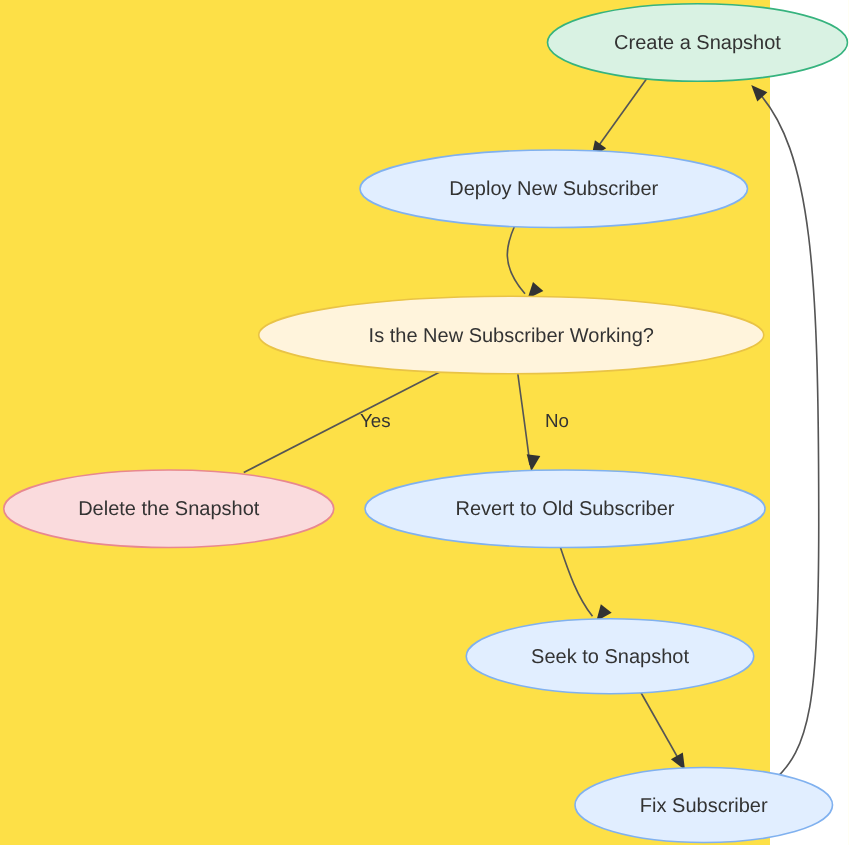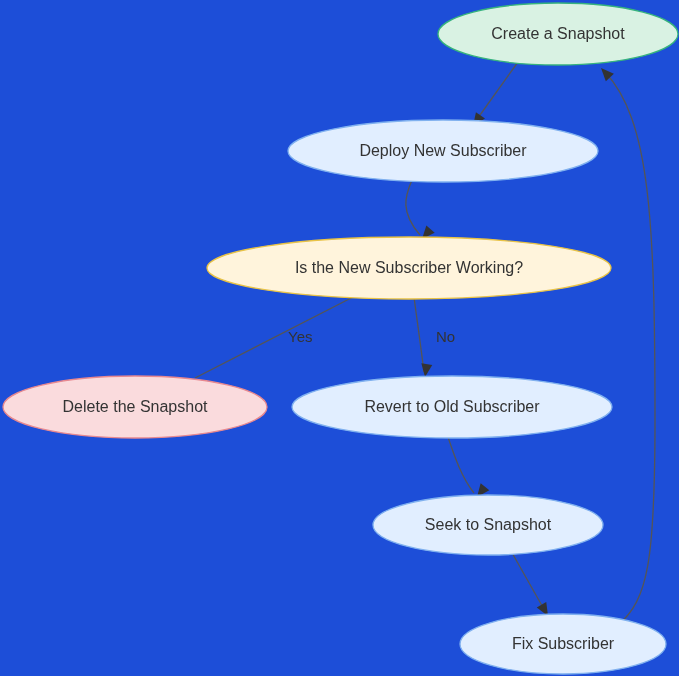--- a/index.html
+++ b/index.html
@@ -8,23 +8,23 @@
     background: #ffffff;
   }
   body {
     width: 679px;
     height: 676px;
     font-family: "Liberation Sans", sans-serif;
     overflow: hidden;
   }
   #flowchart-root {
     position: relative;
-    width: 679px;
+    width: 616px;
     height: 676px;
-    background: #1d4ed8;
+    background: #fde047;
   }
   svg#flow-svg {
     display: block;
     width: 679px;
     height: 676px;
   }
   .node-ellipse {
     stroke-width: 1.3;
   }
   .node-label {

